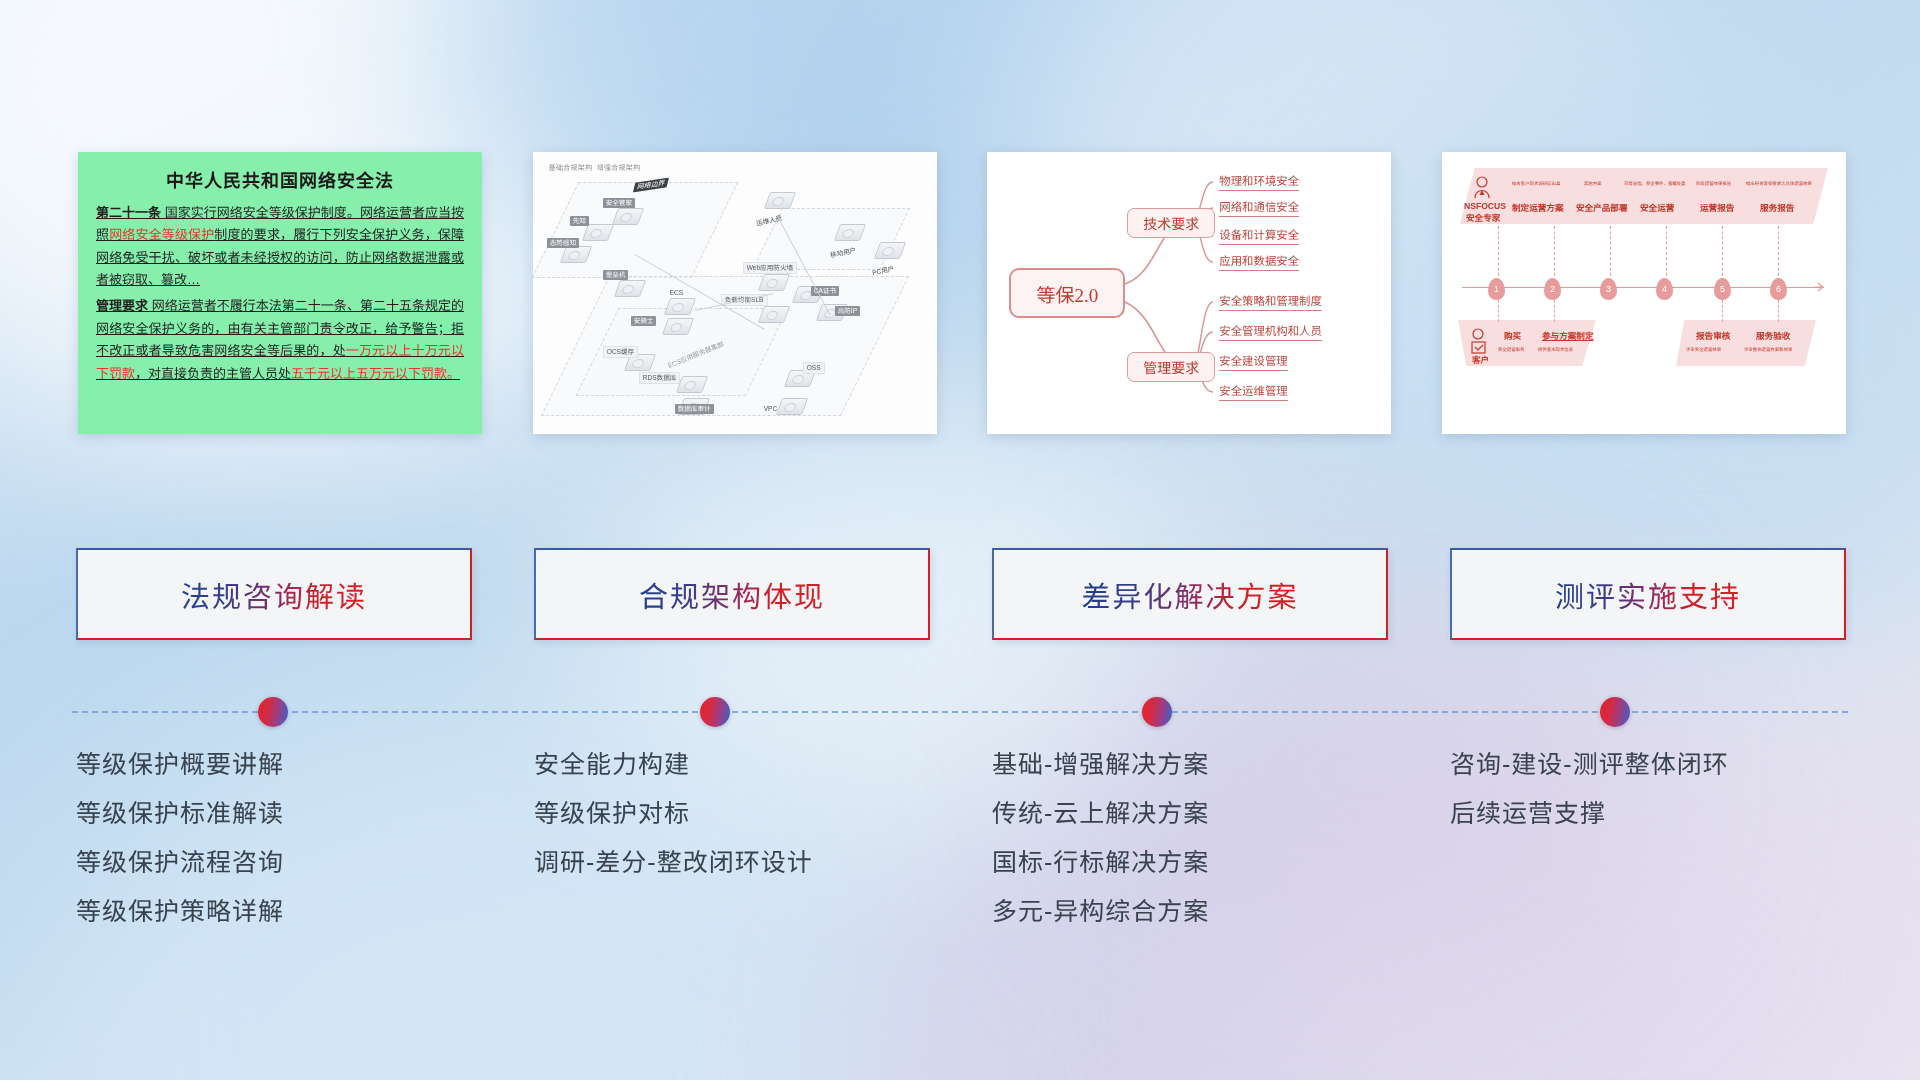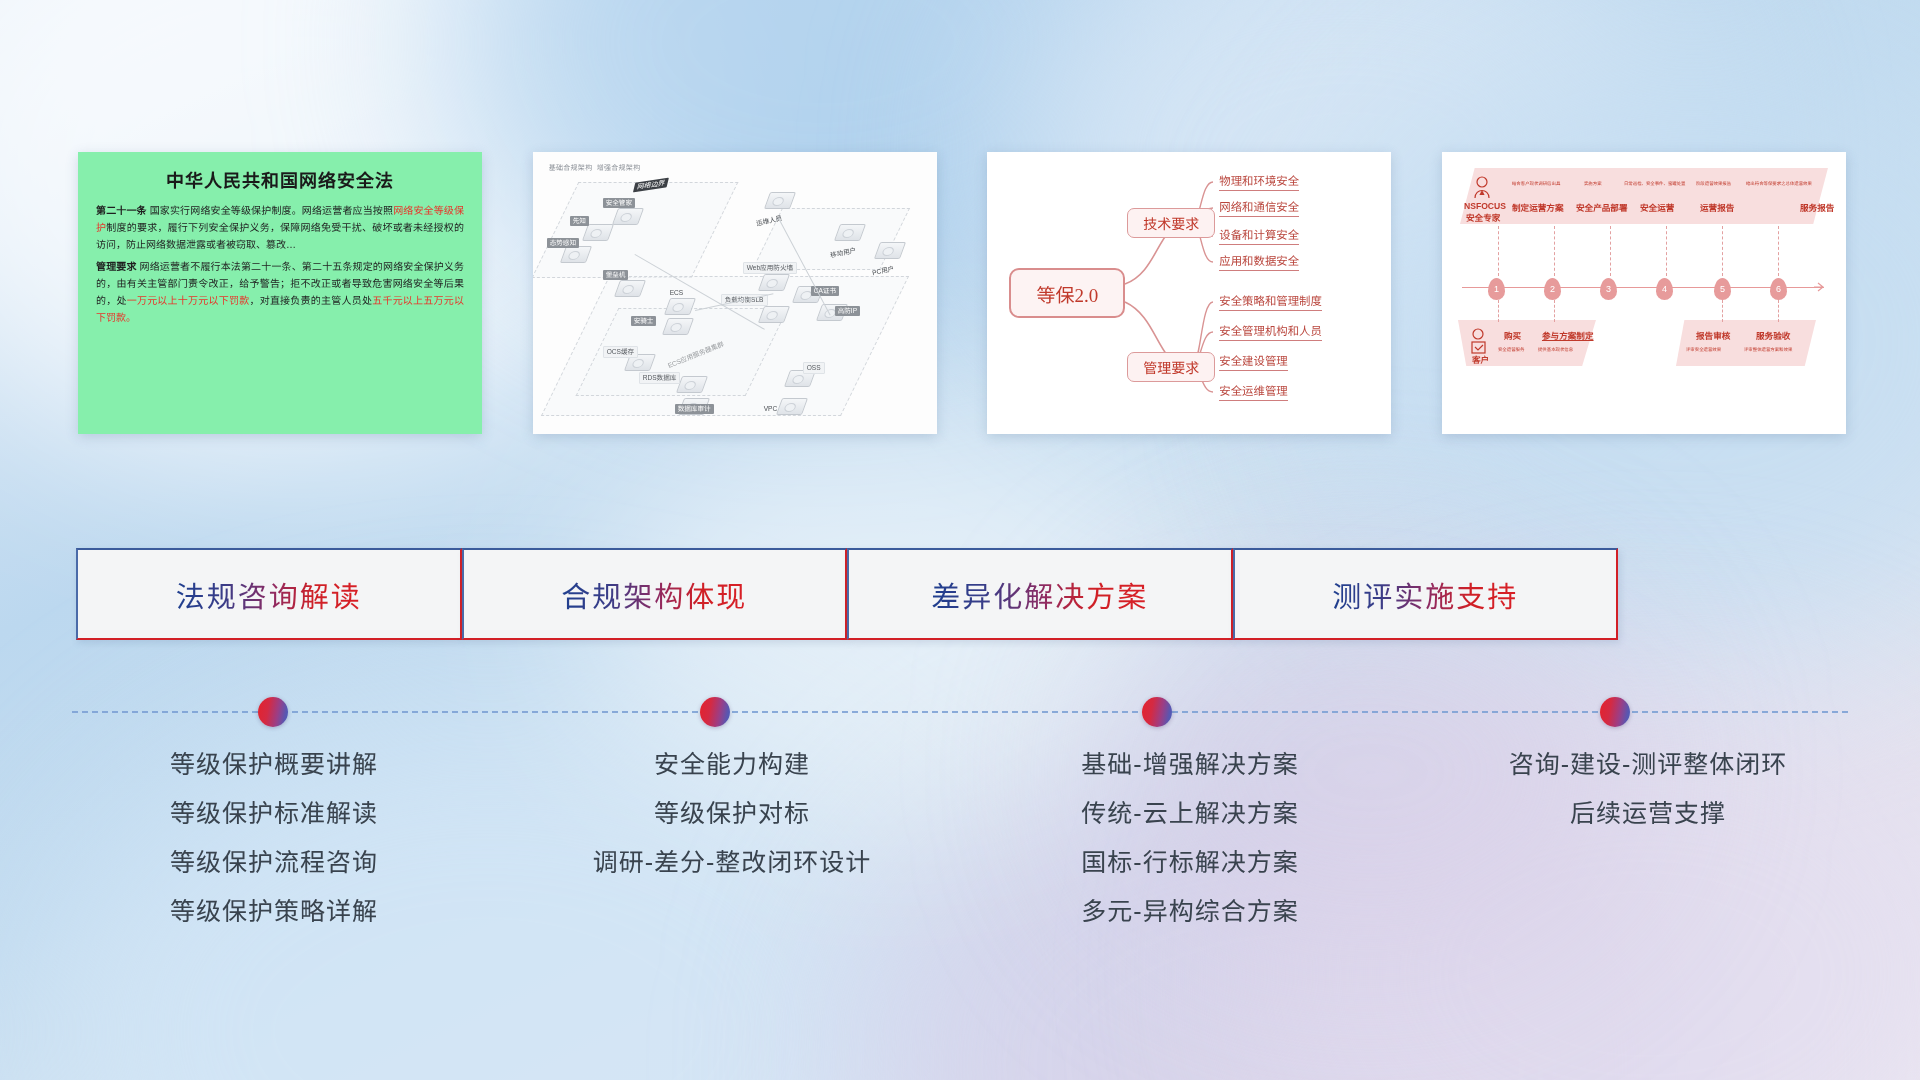--- a/index.html
+++ b/index.html
@@ -70,25 +70,26 @@
   .law-card { padding: 14px 18px 10px 18px; }
   .law-title {
     text-align: center;
     font-size: 18px;
     font-weight: bold;
     color: #1a1a1a;
     letter-spacing: 1px;
     margin-bottom: 10px;
   }
   .law-p {
-    font-size: 10px;
+    font-size: 13px;
     line-height: 1.72;
     color: #1f1f1f;
     text-align: justify;
     margin-bottom: 4px;
+    text-decoration: underline;
   }
   .law-art { font-weight: bold; }
   .hl-red { color: #e8342a; }
 
   
   .arch-card { background: #fdfdfd; }
   .arch-inner { position: absolute; inset: 6px; }
   .arch-tab {
     position: absolute; top: 4px;
     font-size: 7px; color: #8a8f96; letter-spacing: .3px;
@@ -191,21 +192,21 @@
     color: #fff; font-size: 9px;
     display: flex; align-items: center; justify-content: center;
   }
   .ns-dash { position: absolute; width: 1px; border-left: 1px dashed #e3a0a0; }
 
   
   #headline-row {
     position: absolute;
     top: 548px;
     left: 76px;
-    width: 1542px;
+    width: 1770px;
     height: 92px;
     display: flex;
     justify-content: space-between;
   }
   .headline-box {
     width: 396px;
     height: 92px;
     background: #f4f5f6;
     border: 2px solid #d21f26;
     border-top-color: #3b5b9b;
@@ -246,21 +247,21 @@
   #lists-row {
     position: absolute;
     top: 740px;
     left: 76px;
     width: 1770px;
     display: flex;
     justify-content: space-between;
   }
   .list-col {
     width: 396px;
-    text-align: center;
+    text-align: left;
   }
   .list-item {
     font-size: 25px;
     color: #39434e;
     line-height: 1;
     padding: 12px 0;
     letter-spacing: 1px;
   }
 </style>
 </head>
@@ -473,21 +474,21 @@
 
       <div class="ns-lbl ns-lbl-sub" style="left:70px;  top:30px;">结合客户现状调研后出具</div>
       <div class="ns-lbl ns-lbl-main" style="left:70px;  top:52px;">制定运营方案</div>
       <div class="ns-lbl ns-lbl-sub" style="left:142px; top:30px;">实施方案</div>
       <div class="ns-lbl ns-lbl-main" style="left:134px; top:52px;">安全产品部署</div>
       <div class="ns-lbl ns-lbl-sub" style="left:182px; top:30px;">日常巡检、安全事件、蜜罐处置</div>
       <div class="ns-lbl ns-lbl-main" style="left:198px; top:52px;">安全运营</div>
       <div class="ns-lbl ns-lbl-sub" style="left:254px; top:30px;">阶段运营效果报告</div>
       <div class="ns-lbl ns-lbl-main" style="left:258px; top:52px;">运营报告</div>
       <div class="ns-lbl ns-lbl-sub" style="left:304px; top:30px;">给出符合等保要求之总体运营效果</div>
-      <div class="ns-lbl ns-lbl-main" style="left:318px; top:52px;margin-left:40px;">服务报告</div>
+      <div class="ns-lbl ns-lbl-main" style="left:318px; top:52px;">服务报告</div>
 
       <div class="ns-axis"></div>
 
       <div class="ns-step" style="left:46px;  top:126px;">1</div>
       <div class="ns-step" style="left:102px; top:126px;">2</div>
       <div class="ns-step" style="left:158px; top:126px;">3</div>
       <div class="ns-step" style="left:214px; top:126px;">4</div>
       <div class="ns-step" style="left:272px; top:126px;">5</div>
       <div class="ns-step" style="left:328px; top:126px;">6</div>
 

